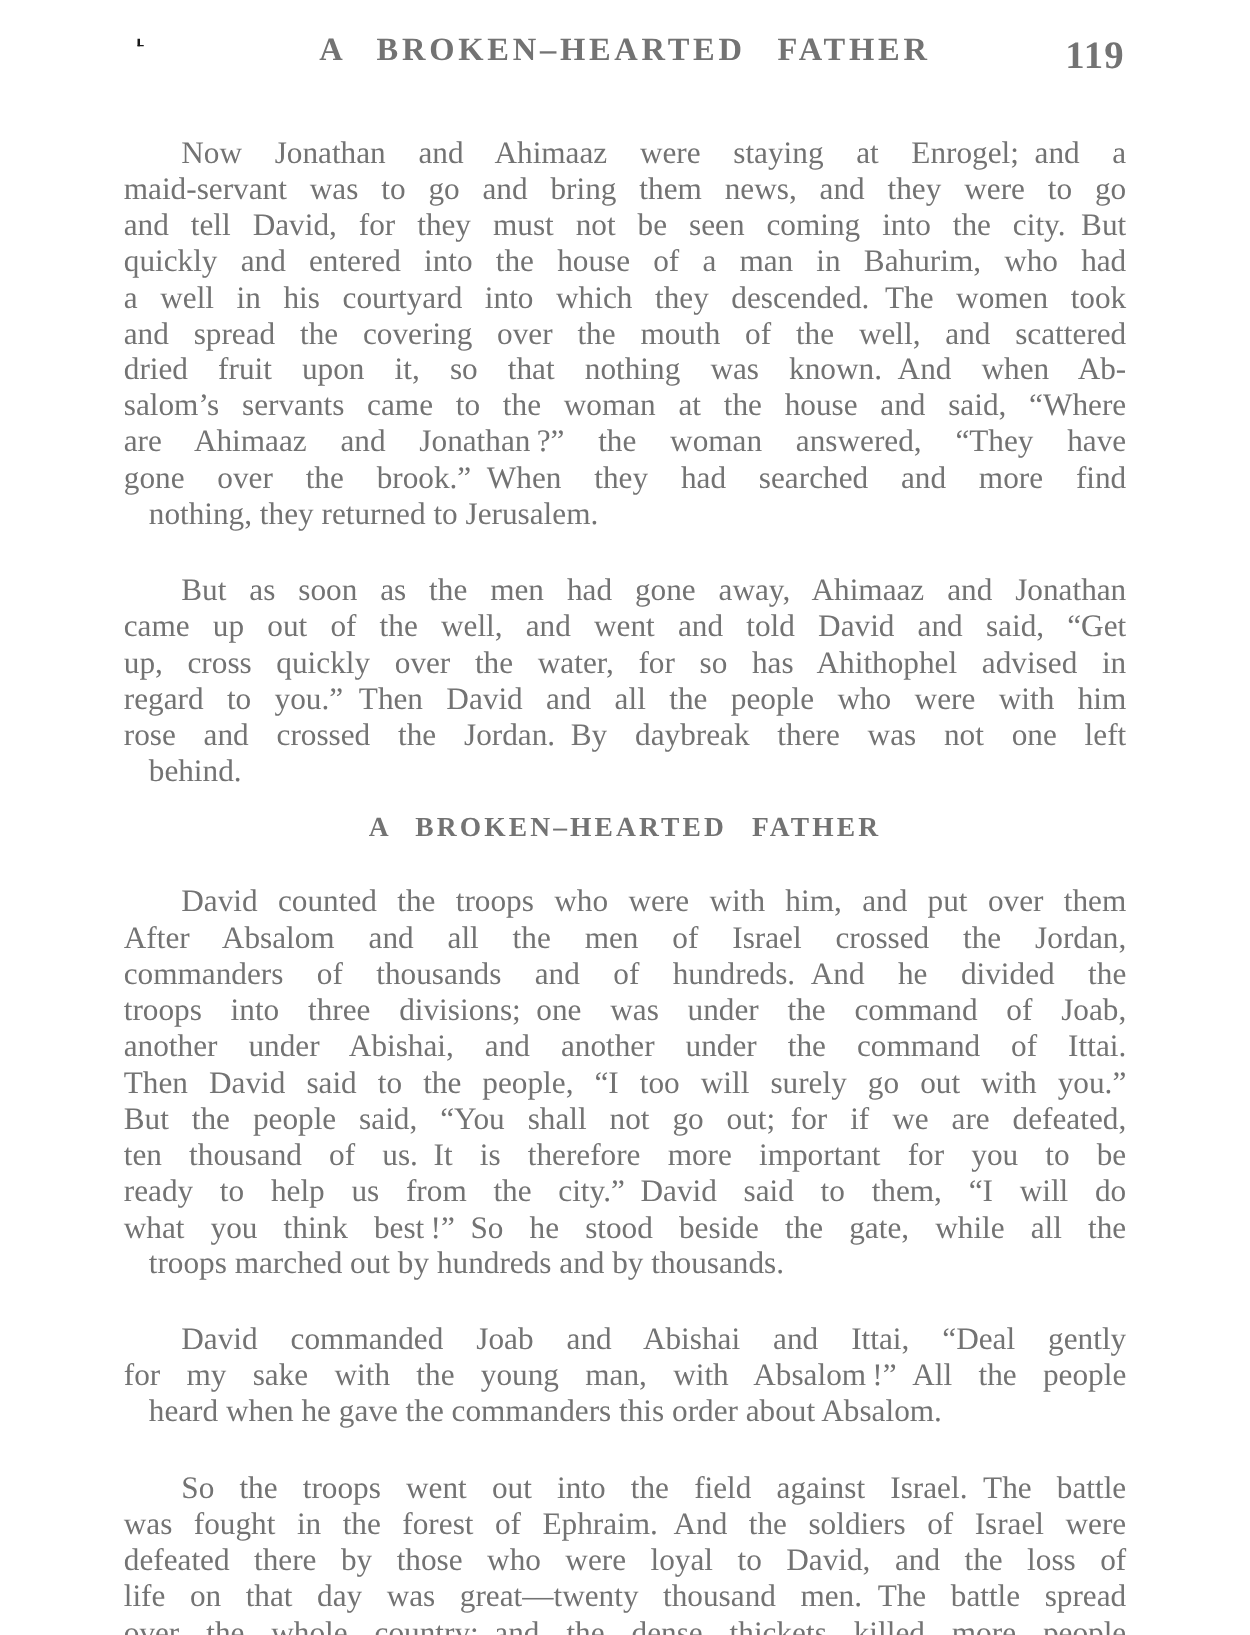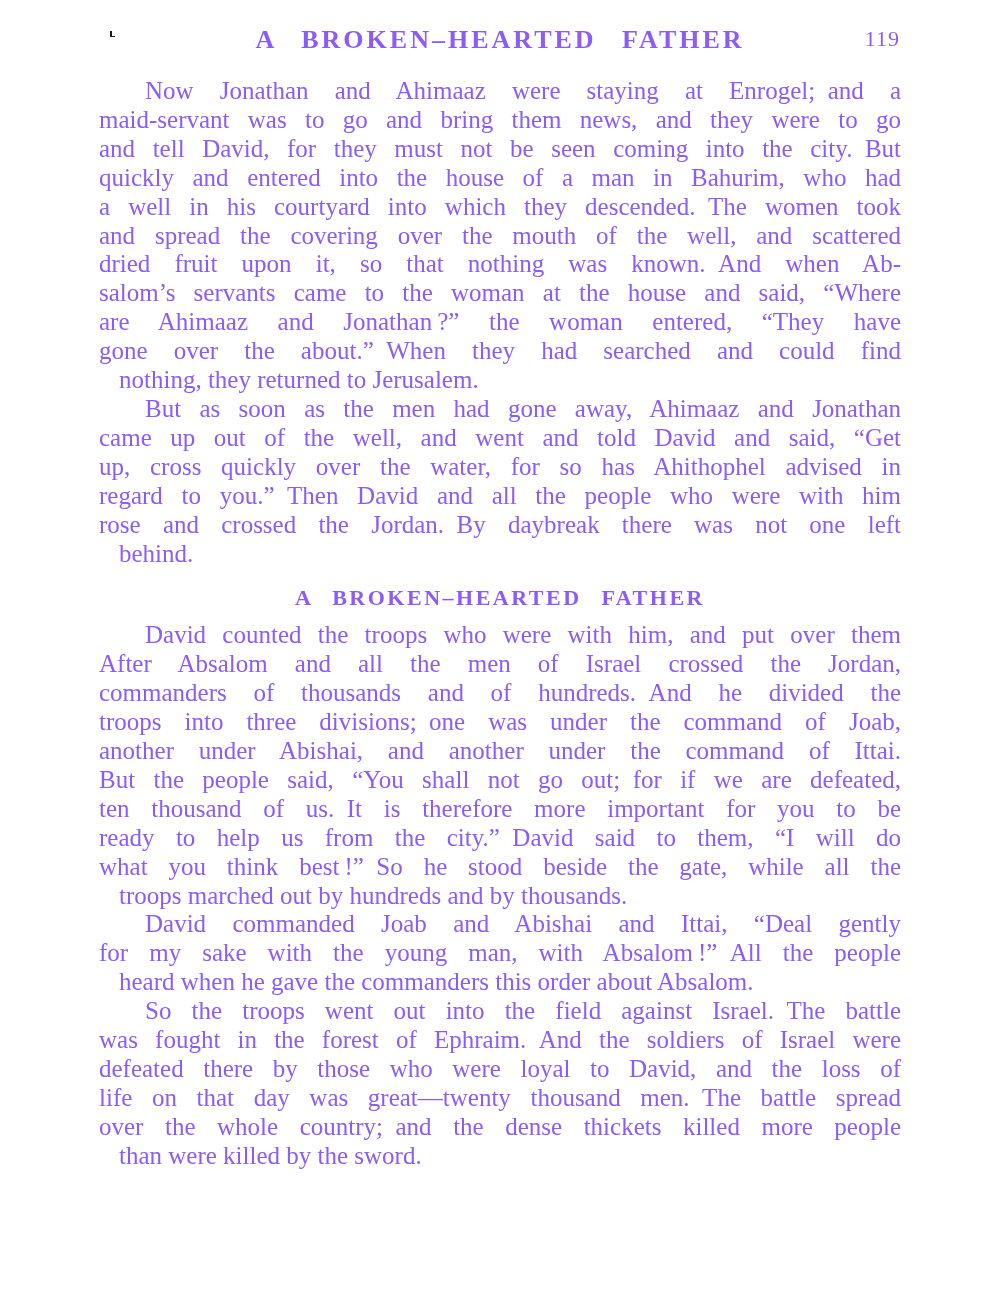--- a/index.html
+++ b/index.html
@@ -1,51 +1,51 @@
 <!DOCTYPE html>
 <html><head>
 <meta charset="utf-8">
 <style>
   html,body{margin:0;padding:0;background:#e8e8e8;}
   .page{
     position:relative;
     width:1000px;height:1308px;
     background:#ffffff;
-    color:#8b5cf6;
+    color:#737373;
     font-family:"Liberation Serif","DejaVu Serif",serif;
     overflow:hidden;
     margin:0 auto;
   }
   .running-head{
     position:absolute;top:27px;left:0;width:100%;
     text-align:center;
     font-weight:bold;font-size:26px;line-height:1;
     letter-spacing:3px;word-spacing:16px;
   }
   .page-number{
     position:absolute;top:28px;right:100px;
-    font-weight:normal;font-size:22px;line-height:1;letter-spacing:1px;
+    font-weight:bold;font-size:31px;line-height:1;letter-spacing:1px;
   }
   .stray-mark{
     position:absolute;left:110px;top:31px;
     width:3px;height:5px;
     border-left:2px solid #1a1a1a;border-bottom:1px solid #1a1a1a;
   }
   .body-text{
     position:absolute;top:77px;left:99px;width:802px;
     font-size:25px;line-height:28.9px;
   }
   .para{margin:0;}
   .line{
     text-align:justify;
     text-align-last:justify;
     white-space:normal;
   }
   .line.last{text-align-last:left;margin-left:20px;}
-  .para .line:first-child{text-indent:46px;}
+  .para .line:first-child{text-indent:46px;margin-top:32px;}
   .section-heading{
     margin:15px 0 9px 0;
     font-size:22px;font-weight:bold;line-height:29px;
     text-align:center;text-align-last:center;
     letter-spacing:2.5px;word-spacing:12px;
   }
 </style>
 </head>
 <body>
 
@@ -59,41 +59,42 @@
   <div class="body-text">
     <div class="para">
         <div class="line">Now Jonathan and Ahimaaz were staying at Enrogel; and a</div>
         <div class="line">maid-servant was to go and bring them news, and they were to go</div>
         <div class="line">and tell David, for they must not be seen coming into the city. But</div>
         <div class="line">quickly and entered into the house of a man in Bahurim, who had</div>
         <div class="line">a well in his courtyard into which they descended. The women took</div>
         <div class="line">and spread the covering over the mouth of the well, and scattered</div>
         <div class="line">dried fruit upon it, so that nothing was known. And when Ab-</div>
         <div class="line">salom’s servants came to the woman at the house and said, “Where</div>
-        <div class="line">are Ahimaaz and Jonathan ?” the woman entered, “They have</div>
-        <div class="line">gone over the about.” When they had searched and could find</div>
+        <div class="line">are Ahimaaz and Jonathan ?” the woman answered, “They have</div>
+        <div class="line">gone over the brook.” When they had searched and more find</div>
         <div class="line last">nothing, they returned to Jerusalem.</div>
       </div>
     <div class="para">
         <div class="line">But as soon as the men had gone away, Ahimaaz and Jonathan</div>
         <div class="line">came up out of the well, and went and told David and said, “Get</div>
         <div class="line">up, cross quickly over the water, for so has Ahithophel advised in</div>
         <div class="line">regard to you.” Then David and all the people who were with him</div>
         <div class="line">rose and crossed the Jordan. By daybreak there was not one left</div>
         <div class="line last">behind.</div>
       </div>
 
     <h2 class="section-heading">A BROKEN–HEARTED FATHER</h2>
 
     <div class="para">
         <div class="line">David counted the troops who were with him, and put over them</div>
         <div class="line">After Absalom and all the men of Israel crossed the Jordan,</div>
         <div class="line">commanders of thousands and of hundreds. And he divided the</div>
         <div class="line">troops into three divisions; one was under the command of Joab,</div>
         <div class="line">another under Abishai, and another under the command of Ittai.</div>
+        <div class="line">Then David said to the people, “I too will surely go out with you.”</div>
         <div class="line">But the people said, “You shall not go out; for if we are defeated,</div>
         <div class="line">ten thousand of us. It is therefore more important for you to be</div>
         <div class="line">ready to help us from the city.” David said to them, “I will do</div>
         <div class="line">what you think best !” So he stood beside the gate, while all the</div>
         <div class="line last">troops marched out by hundreds and by thousands.</div>
       </div>
     <div class="para">
         <div class="line">David commanded Joab and Abishai and Ittai, “Deal gently</div>
         <div class="line">for my sake with the young man, with Absalom !” All the people</div>
         <div class="line last">heard when he gave the commanders this order about Absalom.</div>

